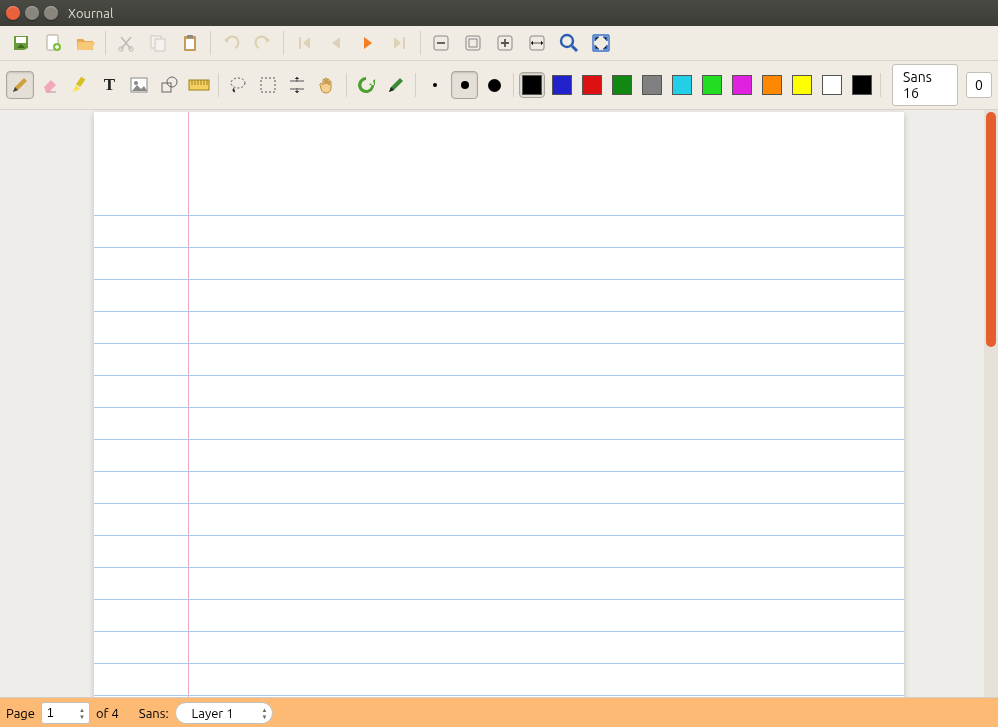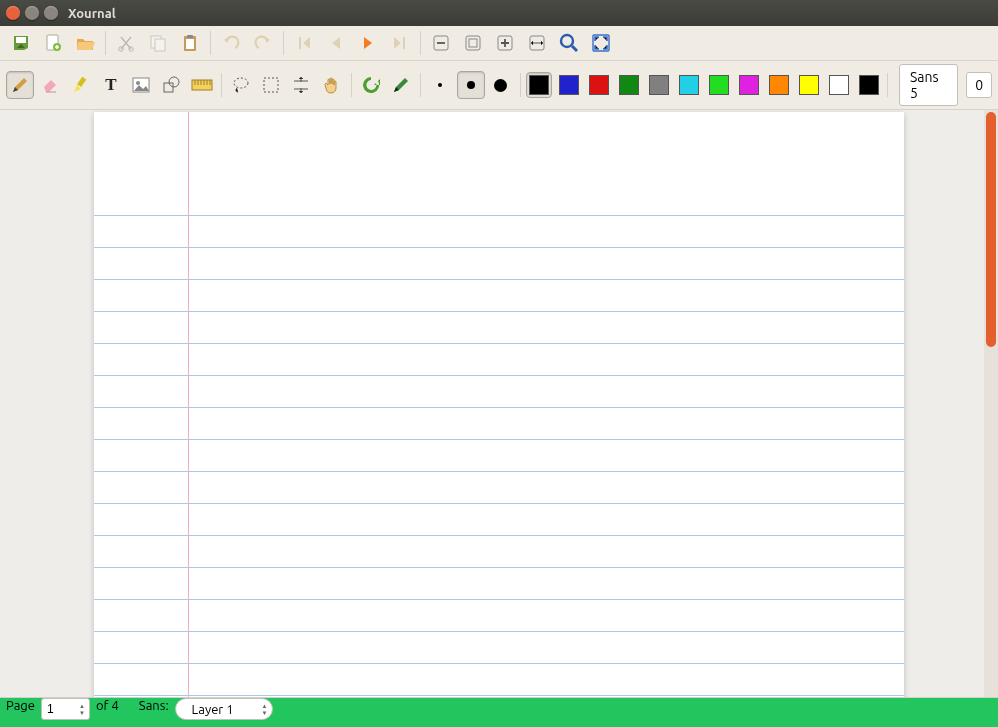--- a/index.html
+++ b/index.html
@@ -20,21 +20,21 @@
   align-items: center;
   padding: 0 6px;
   color: #dfdbd2;
 }
 .win-controls { display: flex; gap: 5px; align-items: center; margin-right: 10px; }
 .win-btn {
   width: 14px; height: 14px; border-radius: 50%;
   display: flex; align-items: center; justify-content: center;
   box-shadow: inset 0 1px 1px rgba(255,255,255,.3), 0 1px 1px rgba(0,0,0,.4);
 }
-.win-title { font-weight: bold; font-size: 13px; }
+.win-title { font-weight: normal; font-size: 13px; }
 .toolbar {
   background: #f0ece4;
   border-bottom: 1px solid #d8d4cc;
   display: flex;
   align-items: center;
   padding: 3px 6px;
   gap: 2px;
   min-height: 34px;
 }
 .tbtn {
@@ -93,23 +93,23 @@
   height: 100%;
 }
 .paper .margin-line {
   position: absolute; top: 0; bottom: 0; left: 94px;
   width: 1px; background: #f6a8c0;
 }
 .paper .hlines { position: absolute; top: 72px; left: 0; right: 0; bottom: 0; }
 .paper .hline { height: 32px; border-bottom: 1px solid #a9c9f0; }
 .statusbar {
   border-top: 1px solid #d4d0c8;
-  background: #22c55e;
+  background: #fdba74;
   height: 30px;
-  display: flex; 
+  display: flex; align-items: center;
   padding: 0 6px; gap: 6px;
   font-size: 13px;
 }
 .spininput {
   display: flex; align-items: center;
   border: 1px solid #c4c0b8; background: #fff; border-radius: 3px;
   height: 22px; padding: 0 2px 0 5px;
 }
 .spininput input {
   border: none; outline: none; width: 28px; font-size: 12px; background: transparent;
@@ -442,21 +442,21 @@
       <div class="tbtn" style="width: 26px; height: 26px;">
         <div class="swatch" style="background: rgb(255, 255, 255);"></div>
       </div>
       <div class="tbtn" style="width: 26px; height: 26px;">
         <div class="swatch" style="background: rgb(0, 0, 0);"></div>
       </div>
     </div>
   <div class="sep"></div>
 
   <div class="fontbox">
-    <span>Sans 5</span>
+    <span>Sans 16</span>
   </div>
   <div class="fontbox" style="padding:4px 8px">
     <span>0</span>
   </div>
 </div>
 
 <div class="canvas-area">
   <div class="paper">
     <div class="margin-line"></div>
     <div class="hlines">

